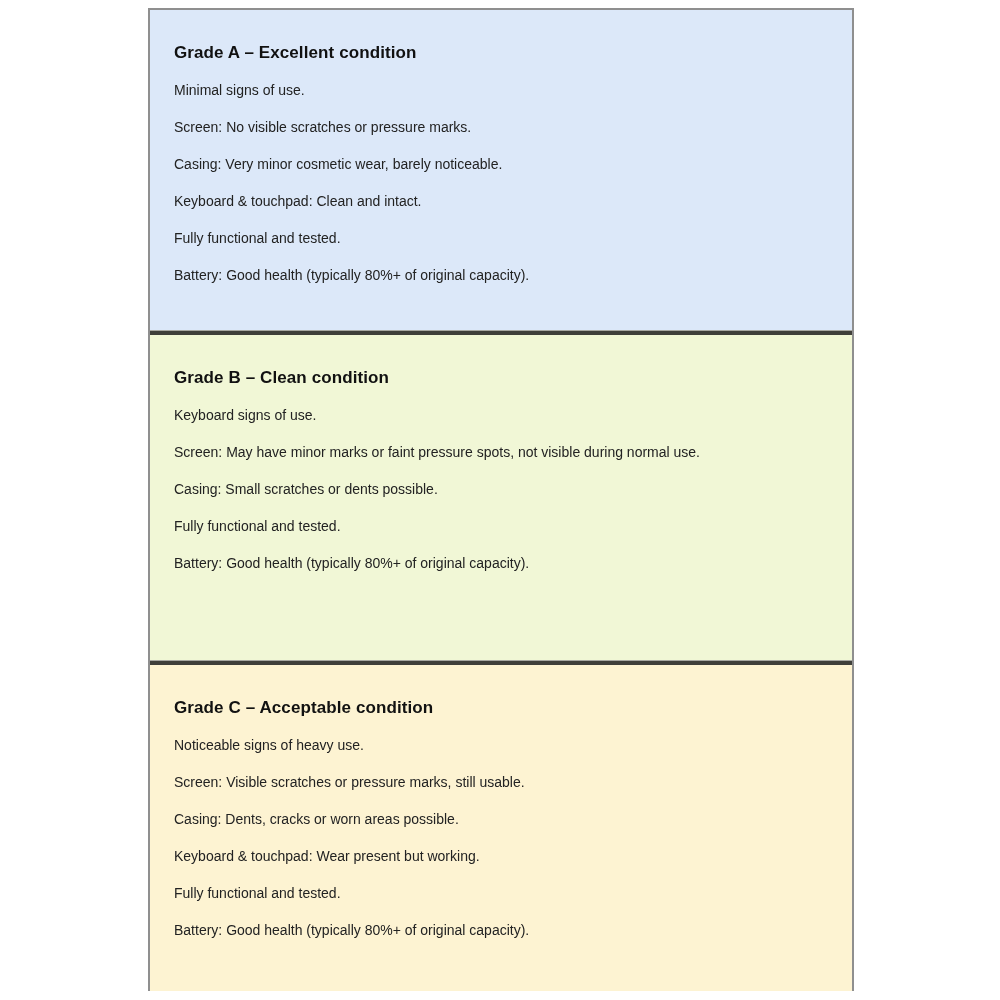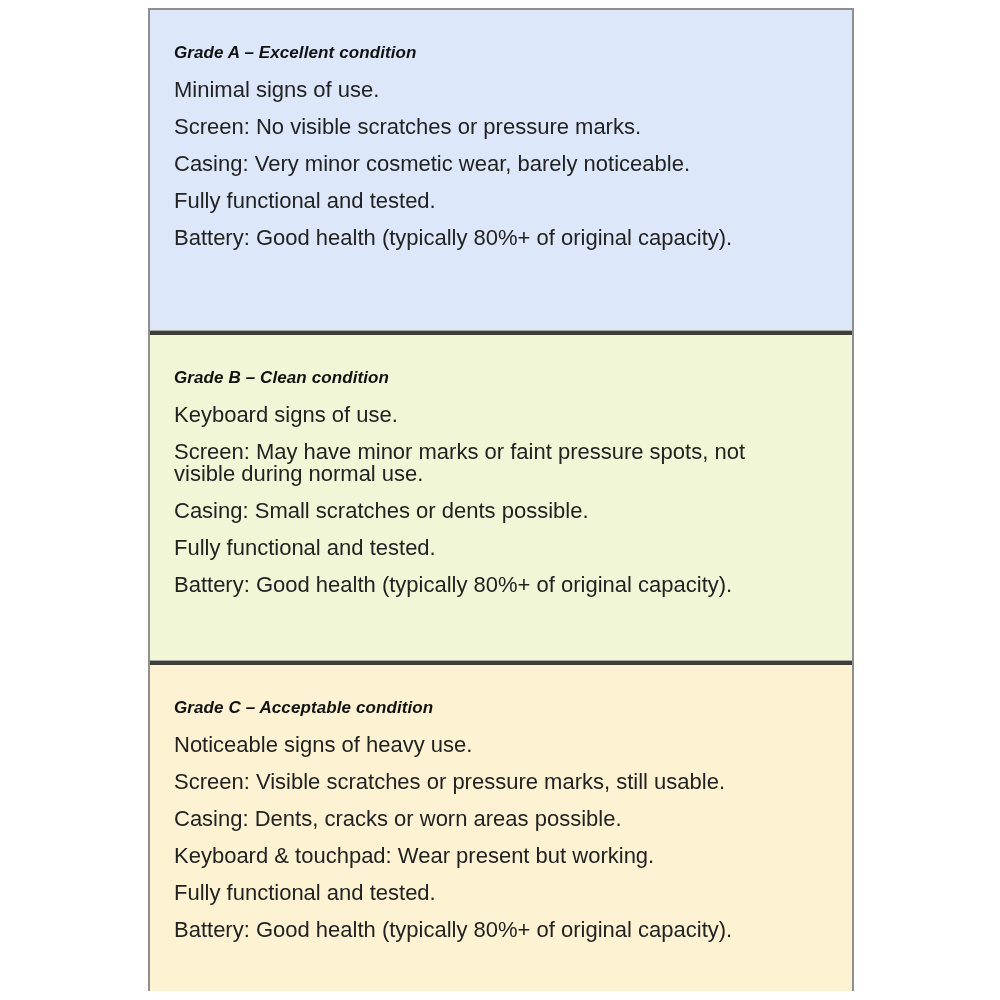--- a/index.html
+++ b/index.html
@@ -44,41 +44,41 @@
     height: 5px;
     background: #3f3f3a;
     border-top: 1px solid #a8a8a2;
   }
   .panel h3 {
     font-size: 17px;
     font-weight: 700;
     color: #111111;
     margin-bottom: 16px;
     letter-spacing: 0.1px;
-    font-style: italic;
   }
   .panel p {
-    font-size: 22px;
+    font-size: 14px;
     line-height: 22px;
     color: #222222;
     margin-bottom: 15px;
     max-width: 622px;
   }
 </style>
 </head>
 <body>
 
 <div class="page">
   <div class="grades-container">
 
     <section class="panel panel-a">
       <h3>Grade A – Excellent condition</h3>
       <p>Minimal signs of use.</p>
       <p>Screen: No visible scratches or pressure marks.</p>
       <p>Casing: Very minor cosmetic wear, barely noticeable.</p>
+      <p>Keyboard &amp; touchpad: Clean and intact.</p>
       <p>Fully functional and tested.</p>
       <p>Battery: Good health (typically 80%+ of original capacity).</p>
     </section>
 
     <div class="separator"></div>
 
     <section class="panel panel-b">
       <h3>Grade B – Clean condition</h3>
       <p>Keyboard signs of use.</p>
       <p>Screen: May have minor marks or faint pressure spots, not visible during normal use.</p>

